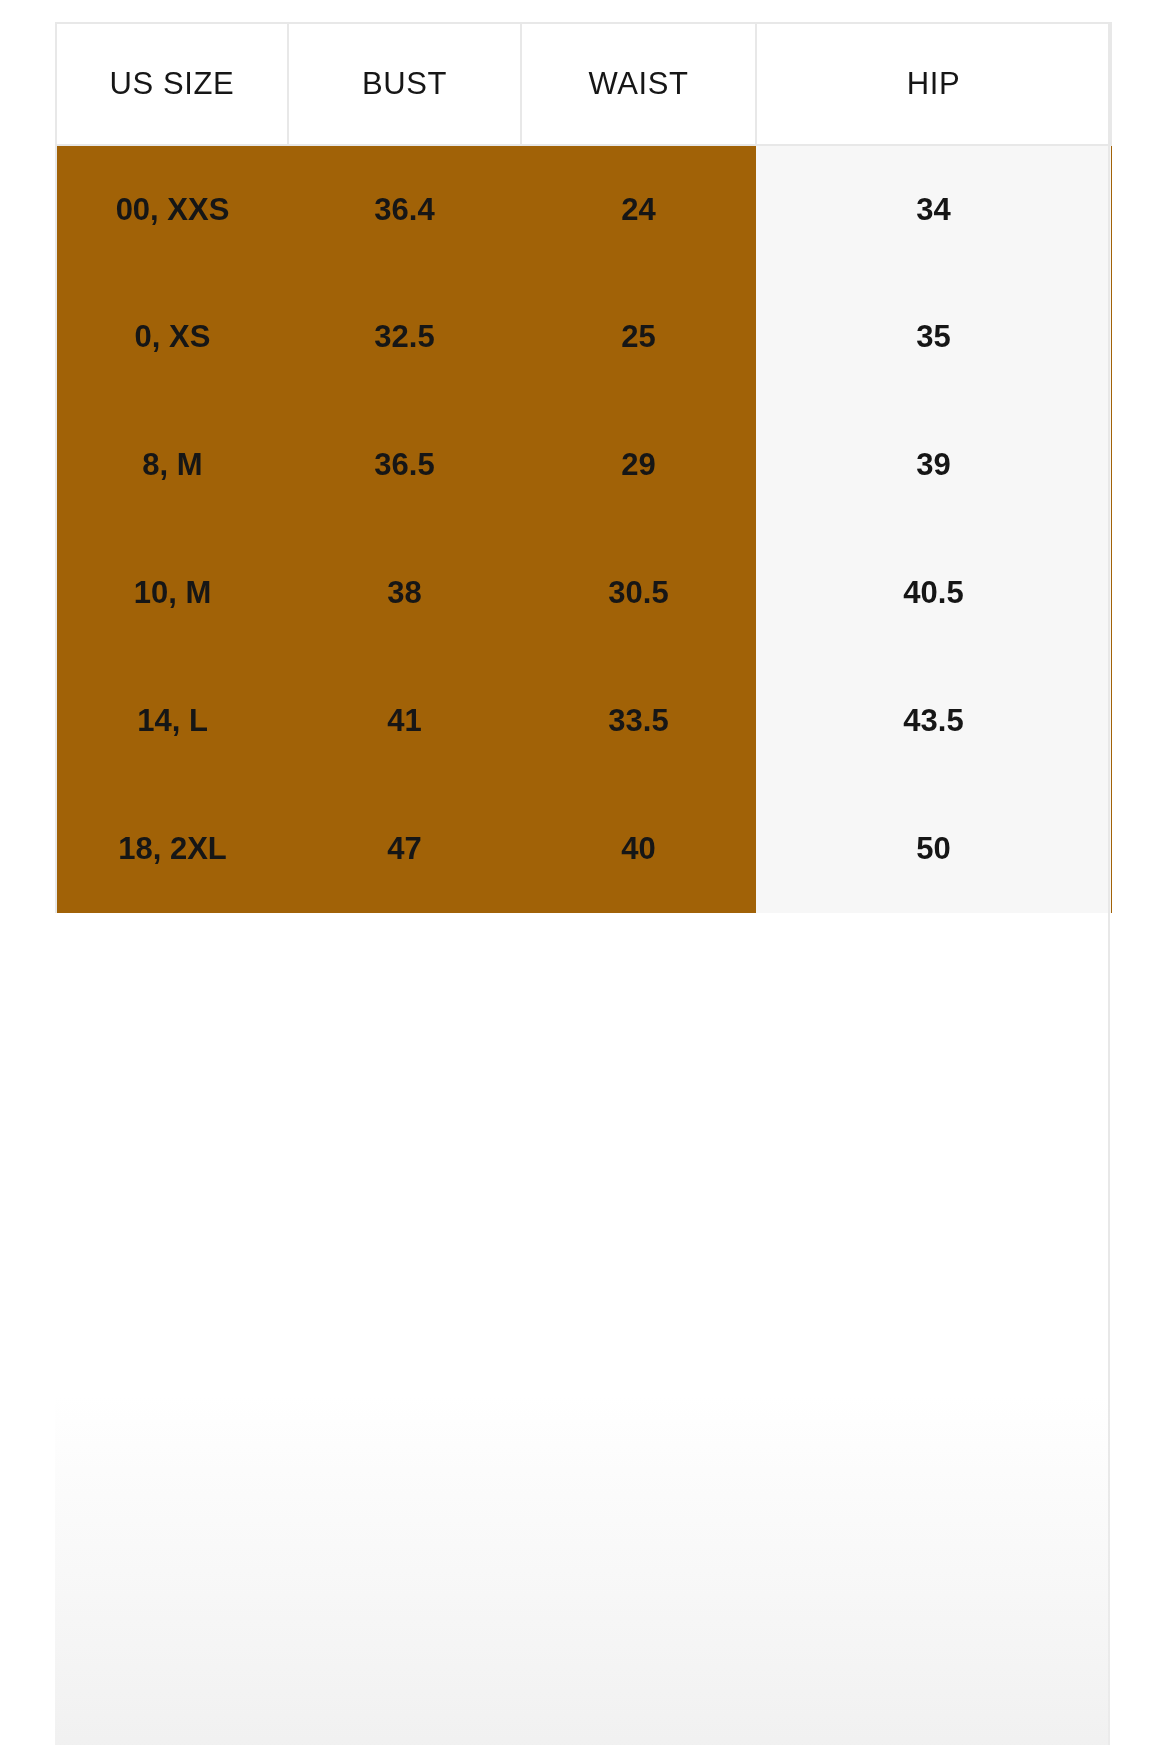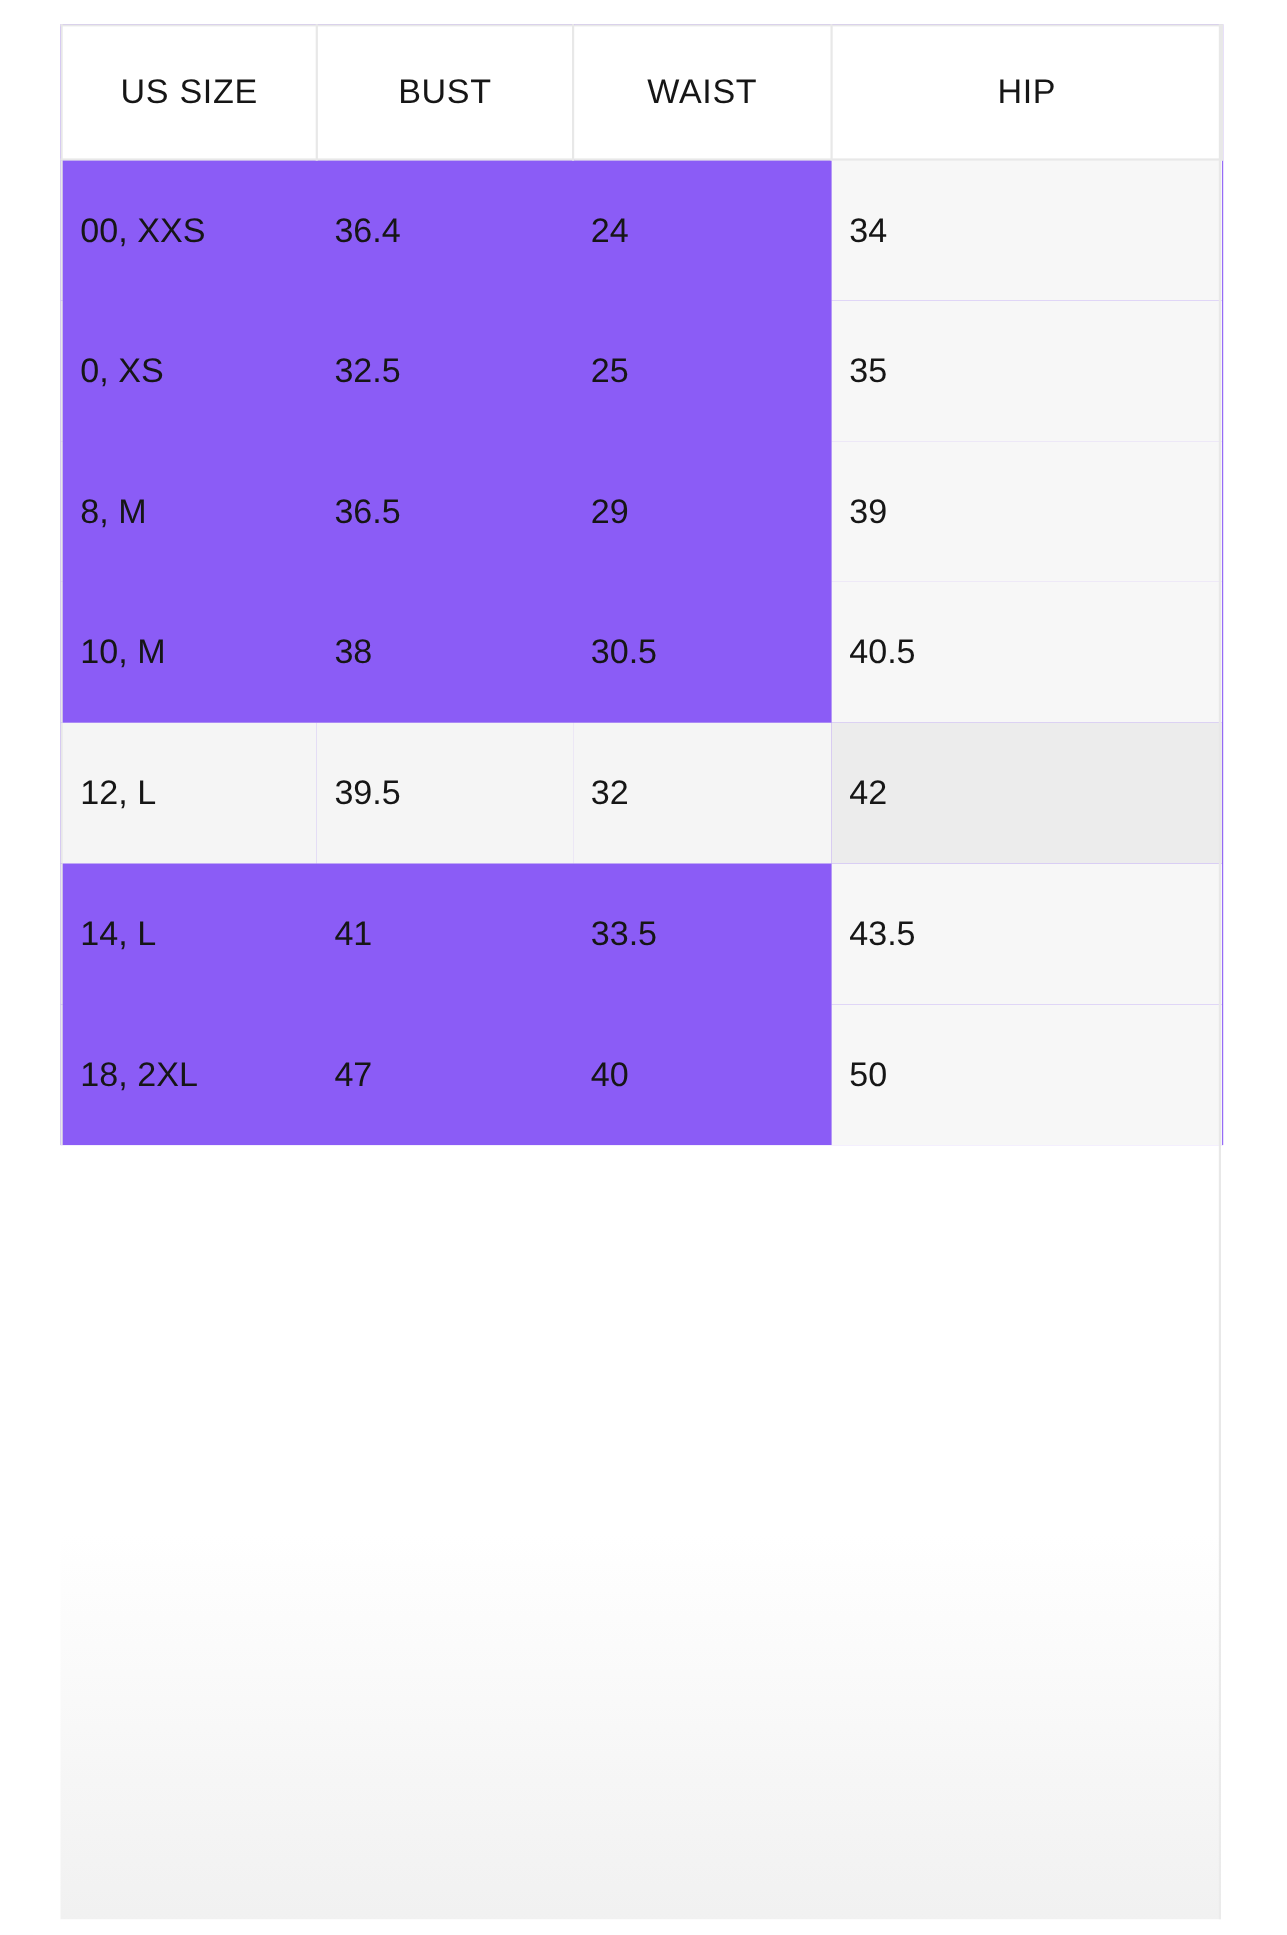--- a/index.html
+++ b/index.html
@@ -25,21 +25,21 @@
   }
 
   
   #size-chart-table {
     position: absolute;
     left: 55px;
     top: 22px;
     width: 1055px;
     border-collapse: collapse;
     table-layout: fixed;
-    background: #8b5cf6;
+    background: #a16207;
   }
 
   #size-chart-table col.col-size  { width: 232px; }
   #size-chart-table col.col-bust  { width: 233px; }
   #size-chart-table col.col-waist { width: 235px; }
   #size-chart-table col.col-hip   { width: 355px; }
 
   
   thead th {
     height: 122px;
@@ -58,24 +58,24 @@
     white-space: nowrap;
   }
   thead th.first-col {
     border-left: 2px solid #e8e8e8;
   }
 
   
   tbody td {
     height: 128px;
     padding: 16px;
-    text-align: left;
+    text-align: center;
     vertical-align: middle;
     font-size: 31px;
-    font-weight: 400;
+    font-weight: 700;
     color: #161616;
     background: transparent;
     border: 0;
     box-sizing: border-box;
     white-space: nowrap;
   }
   tbody td.first-col {
     border-left: 2px solid #e8e8e8;
   }
   tbody td.hip-col {
@@ -165,26 +165,20 @@
           <td>36.5</td>
           <td>29</td>
           <td class="hip-col">39</td>
         </tr>
         <tr>
           <td class="first-col">10, M</td>
           <td>38</td>
           <td>30.5</td>
           <td class="hip-col">40.5</td>
         </tr>
-        <tr class="row-highlight">
-          <td class="first-col">12, L</td>
-          <td>39.5</td>
-          <td>32</td>
-          <td class="hip-col">42</td>
-        </tr>
         <tr>
           <td class="first-col">14, L</td>
           <td>41</td>
           <td>33.5</td>
           <td class="hip-col">43.5</td>
         </tr>
         <tr>
           <td class="first-col">18, 2XL</td>
           <td>47</td>
           <td>40</td>

